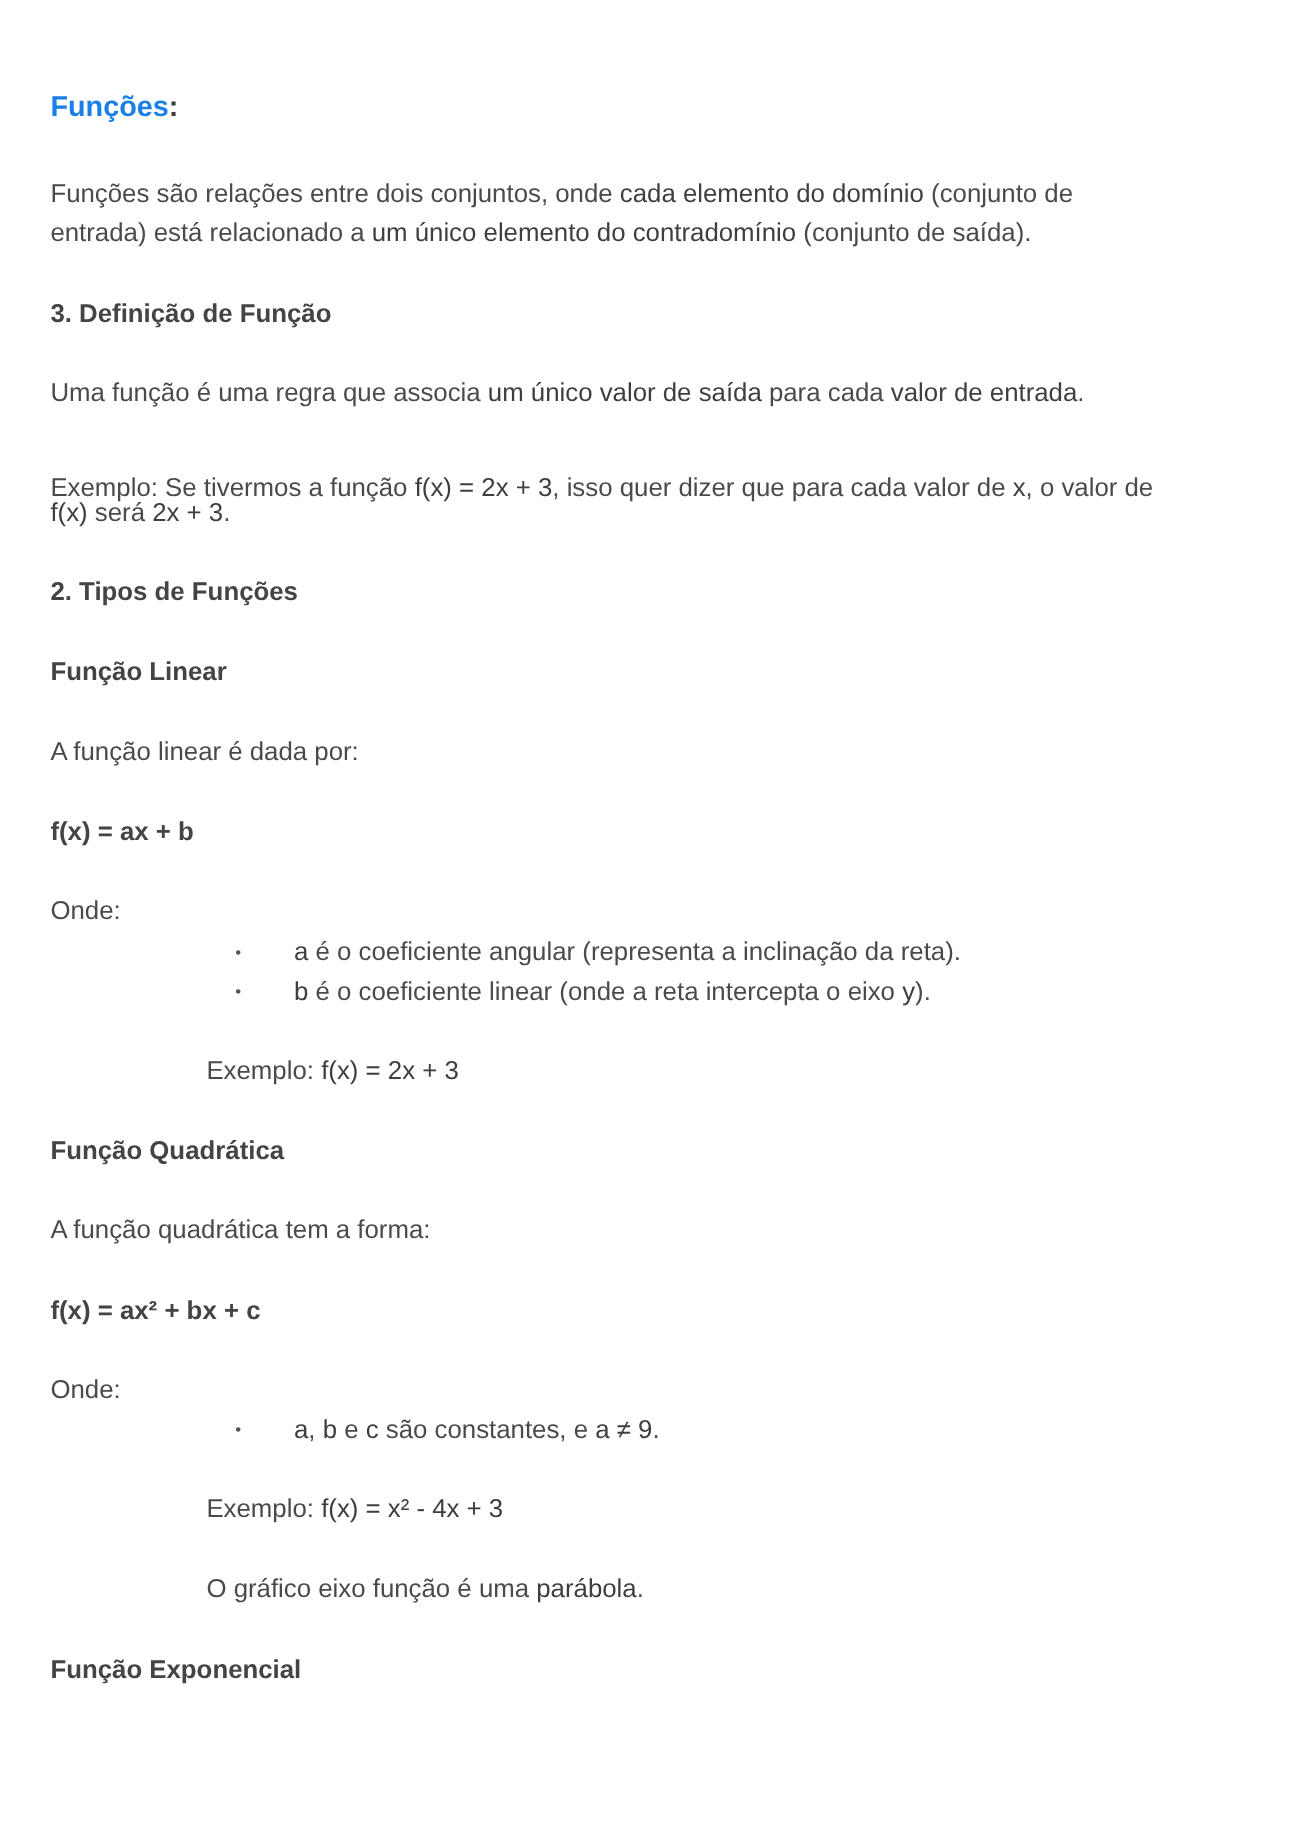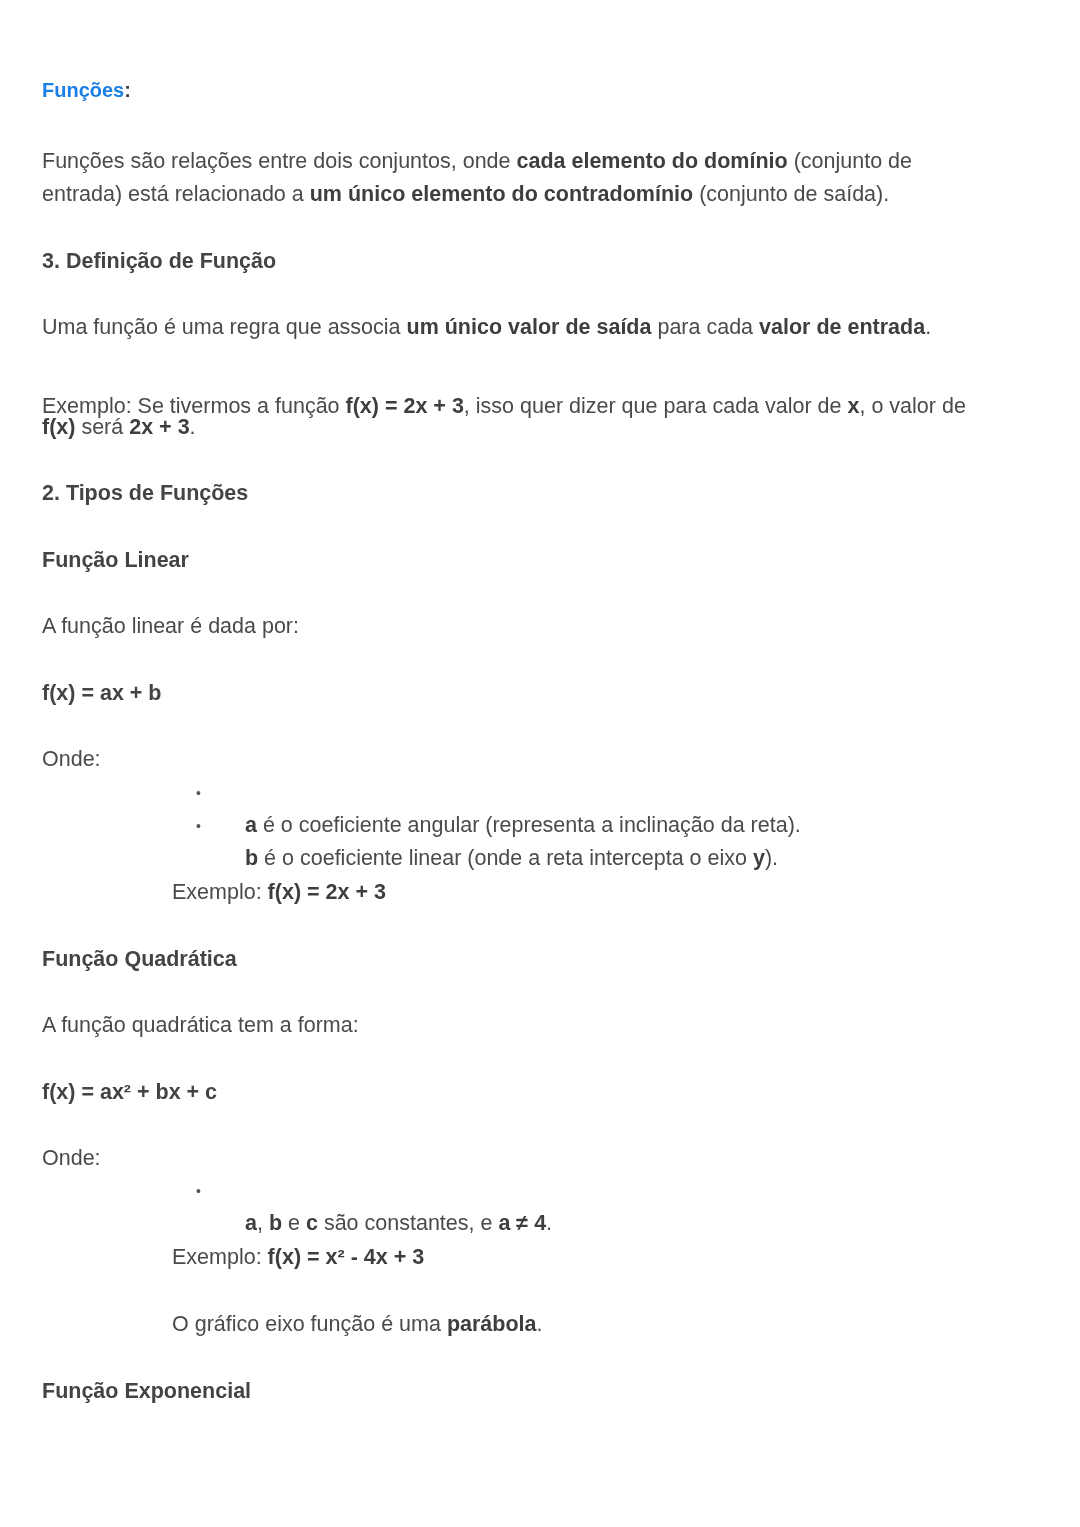--- a/index.html
+++ b/index.html
@@ -19,36 +19,36 @@
     .line {
       position: absolute;
       left: 42px;
       white-space: nowrap;
       line-height: 33px;
     }
     .title {
       position: absolute;
       left: 42px;
       top: 68px;
-      font-size: 20px;
+      font-size: 24px;
       font-weight: bold;
       line-height: 44px;
       color: #1a7fe6;
     }
     .title .colon { color: #3b3b3b; }
-    b, .b { font-weight: bold; color: #3e3e3e; }
+    b, .b { font-weight: normal; color: #3e3e3e; }
     .h { font-weight: bold; color: #444; }
     .bullet {
       position: absolute;
       left: 196px;
       font-size: 14px;
       line-height: 33px;
       color: #555;
     }
-    .indent1 { left: 245px; margin-top: 32px; }
+    .indent1 { left: 245px; }
     .indent2 { left: 172px; }
   </style>
 </head>
 <body>
 
 <div class="title"><span>Funções</span><span class="colon">:</span></div>
 
 <div class="line" style="top:145px"><span>Funções são relações entre dois conjuntos, onde </span><b>cada elemento do domínio</b><span> (conjunto de</span></div>
 <div class="line" style="top:178px"><span>entrada) está relacionado a </span><b>um único elemento do contradomínio</b><span> (conjunto de saída).</span></div>
 
@@ -73,19 +73,19 @@
 <div class="line indent1" style="top:810px"><b>b</b><span> é o coeficiente linear (onde a reta intercepta o eixo </span><b>y</b><span>).</span></div>
 
 <div class="line indent2" style="top:876px"><span>Exemplo: </span><b>f(x) = 2x + 3</b></div>
 
 <div class="line h" style="top:943px">Função Quadrática</div>
 <div class="line" style="top:1009px">A função quadrática tem a forma:</div>
 <div class="line h" style="top:1076px">f(x) = ax² + bx + c</div>
 <div class="line" style="top:1142px">Onde:</div>
 
 <div class="bullet" style="top:1175px">•</div>
-<div class="line indent1" style="top:1175px"><b>a</b><span>, </span><b>b</b><span> e </span><b>c</b><span> são constantes, e </span><b>a ≠ 4</b><span>.</span></div>
+<div class="line indent1" style="top:1175px"><b>a</b><span>, </span><b>b</b><span> e </span><b>c</b><span> são constantes, e </span><b>a ≠ 9</b><span>.</span></div>
 
 <div class="line indent2" style="top:1241px"><span>Exemplo: </span><b>f(x) = x² - 4x + 3</b></div>
 
 <div class="line indent2" style="top:1308px"><span>O gráfico eixo função é uma </span><b>parábola</b><span>.</span></div>
 
 <div class="line h" style="top:1375px">Função Exponencial</div>
 
 </body></html>

